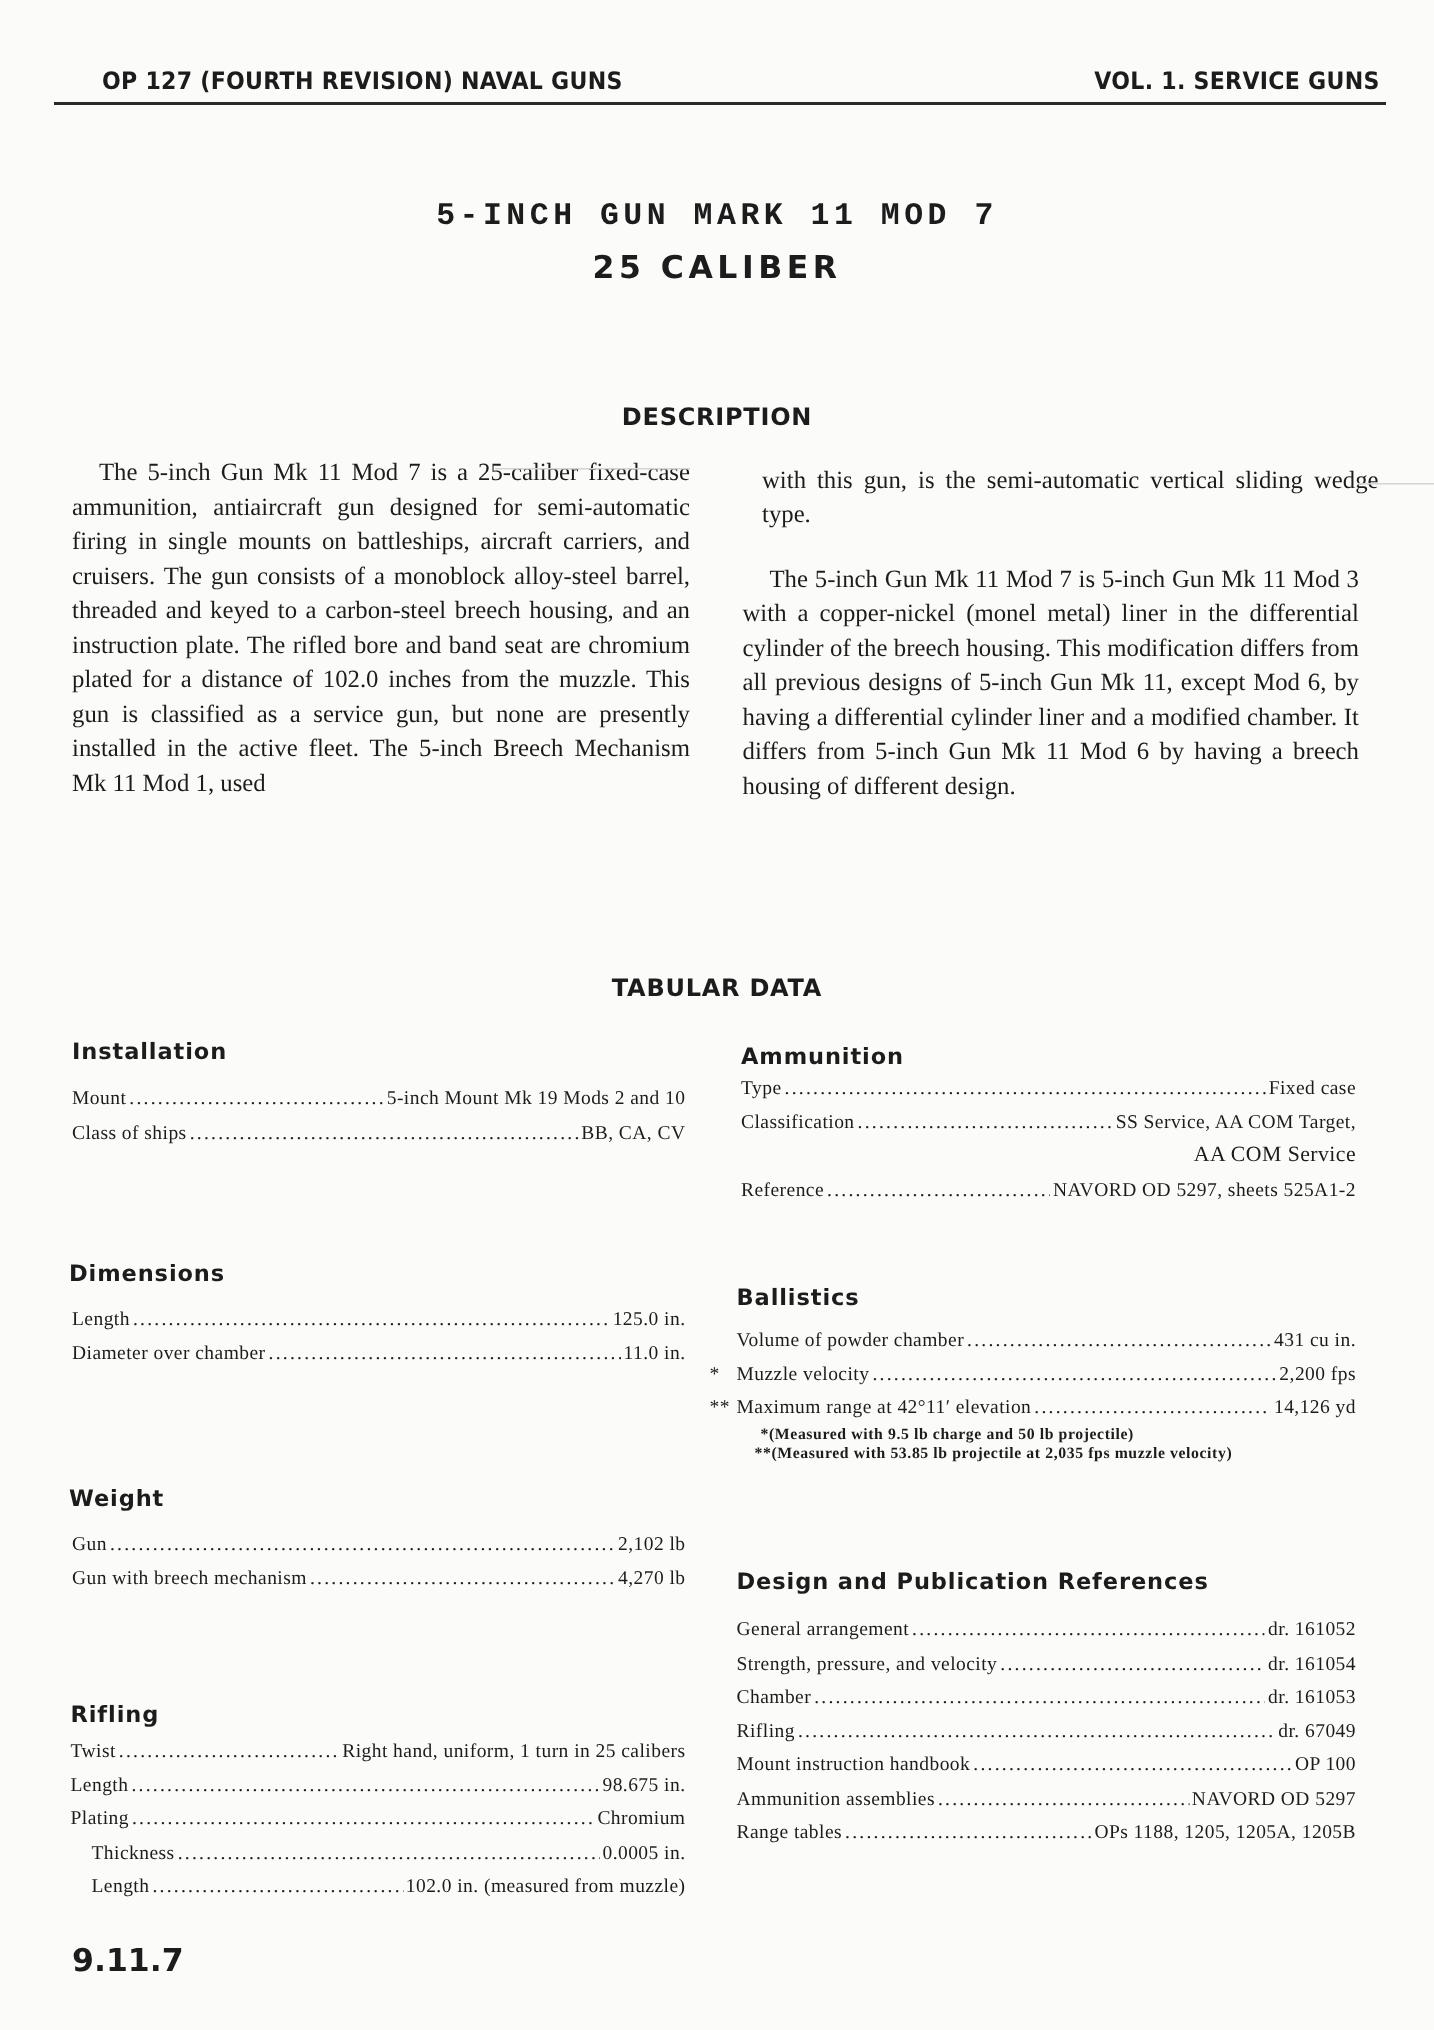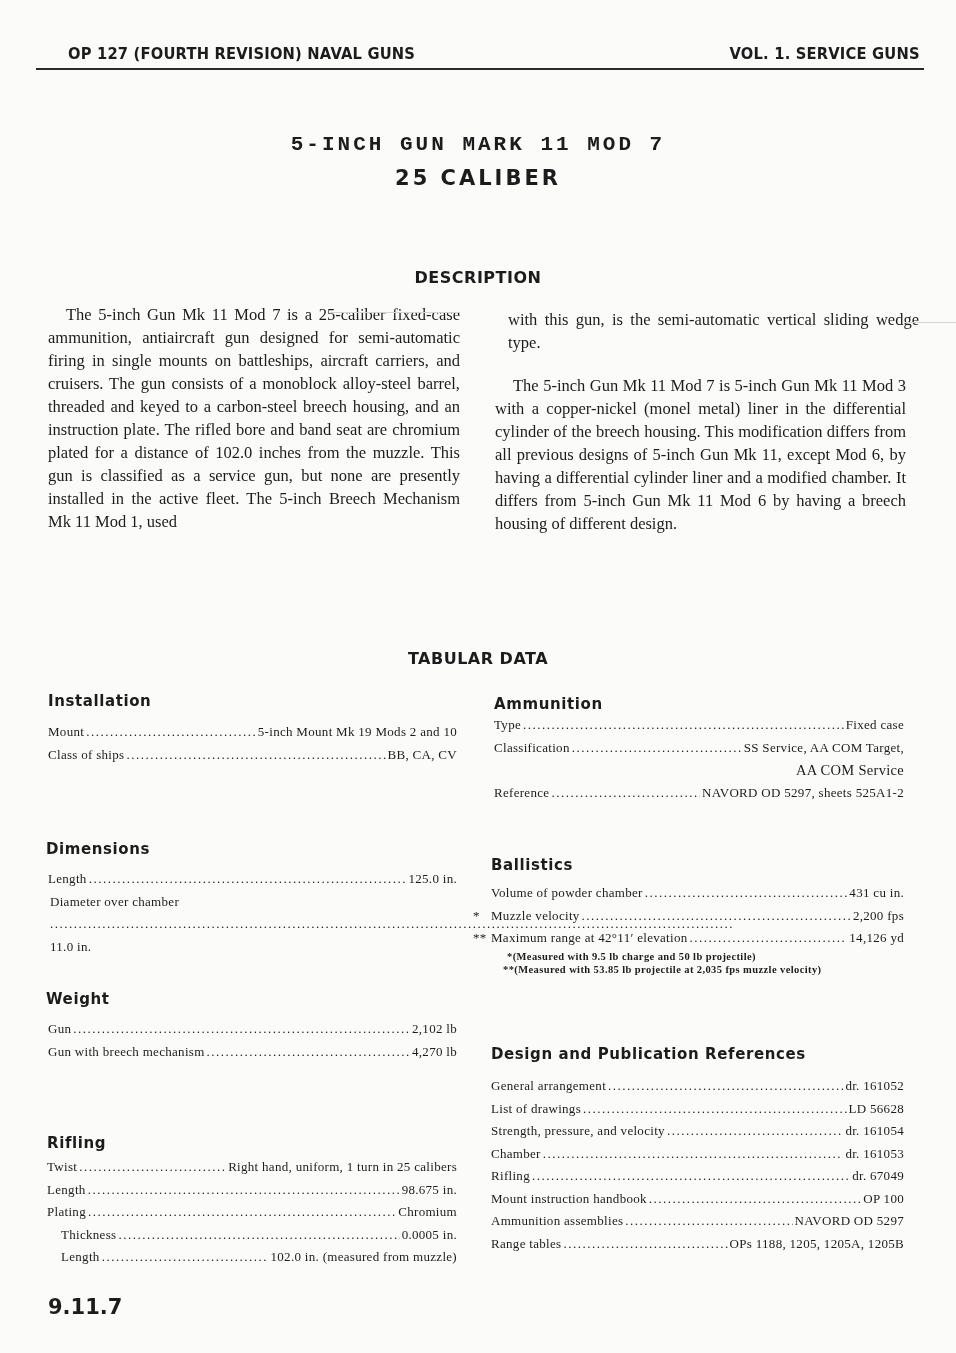--- a/index.html
+++ b/index.html
@@ -82,21 +82,21 @@
     </div>
 </div>
 
 <div class="abs" style="left:46px;top:840px;width:411px;">
   <div class="grp-head sans" style="margin-bottom:10px;">Dimensions</div>
   <div class="row" style="padding-left:2px;">
       <span class="lbl">Length</span>
       <span class="dots"></span>
       <span class="val">125.0 in.</span>
     </div>
-  <div class="row" style="padding-left:2px;flex-direction:column;">
+  <div class="row" style="padding-left:2px;">
       <span class="lbl">Diameter over chamber</span>
       <span class="dots"></span>
       <span class="val">11.0 in.</span>
     </div>
 </div>
 
 <div class="abs" style="left:46px;top:990px;width:411px;">
   <div class="grp-head sans" style="margin-bottom:10px;">Weight</div>
   <div class="row" style="padding-left:2px;">
       <span class="lbl">Gun</span>
@@ -183,25 +183,20 @@
 </div>
 
 <div class="abs" style="left:491px;top:1045px;width:413px;">
   <div class="grp-head sans" style="margin-bottom:12px;">Design and Publication References</div>
   <div class="row">
       <span class="lbl">General arrangement</span>
       <span class="dots"></span>
       <span class="val">dr. 161052</span>
     </div>
   <div class="row">
-      <span class="lbl">List of drawings</span>
-      <span class="dots"></span>
-      <span class="val">LD 56628</span>
-    </div>
-  <div class="row">
       <span class="lbl">Strength, pressure, and velocity</span>
       <span class="dots"></span>
       <span class="val">dr. 161054</span>
     </div>
   <div class="row">
       <span class="lbl">Chamber</span>
       <span class="dots"></span>
       <span class="val">dr. 161053</span>
     </div>
   <div class="row">

